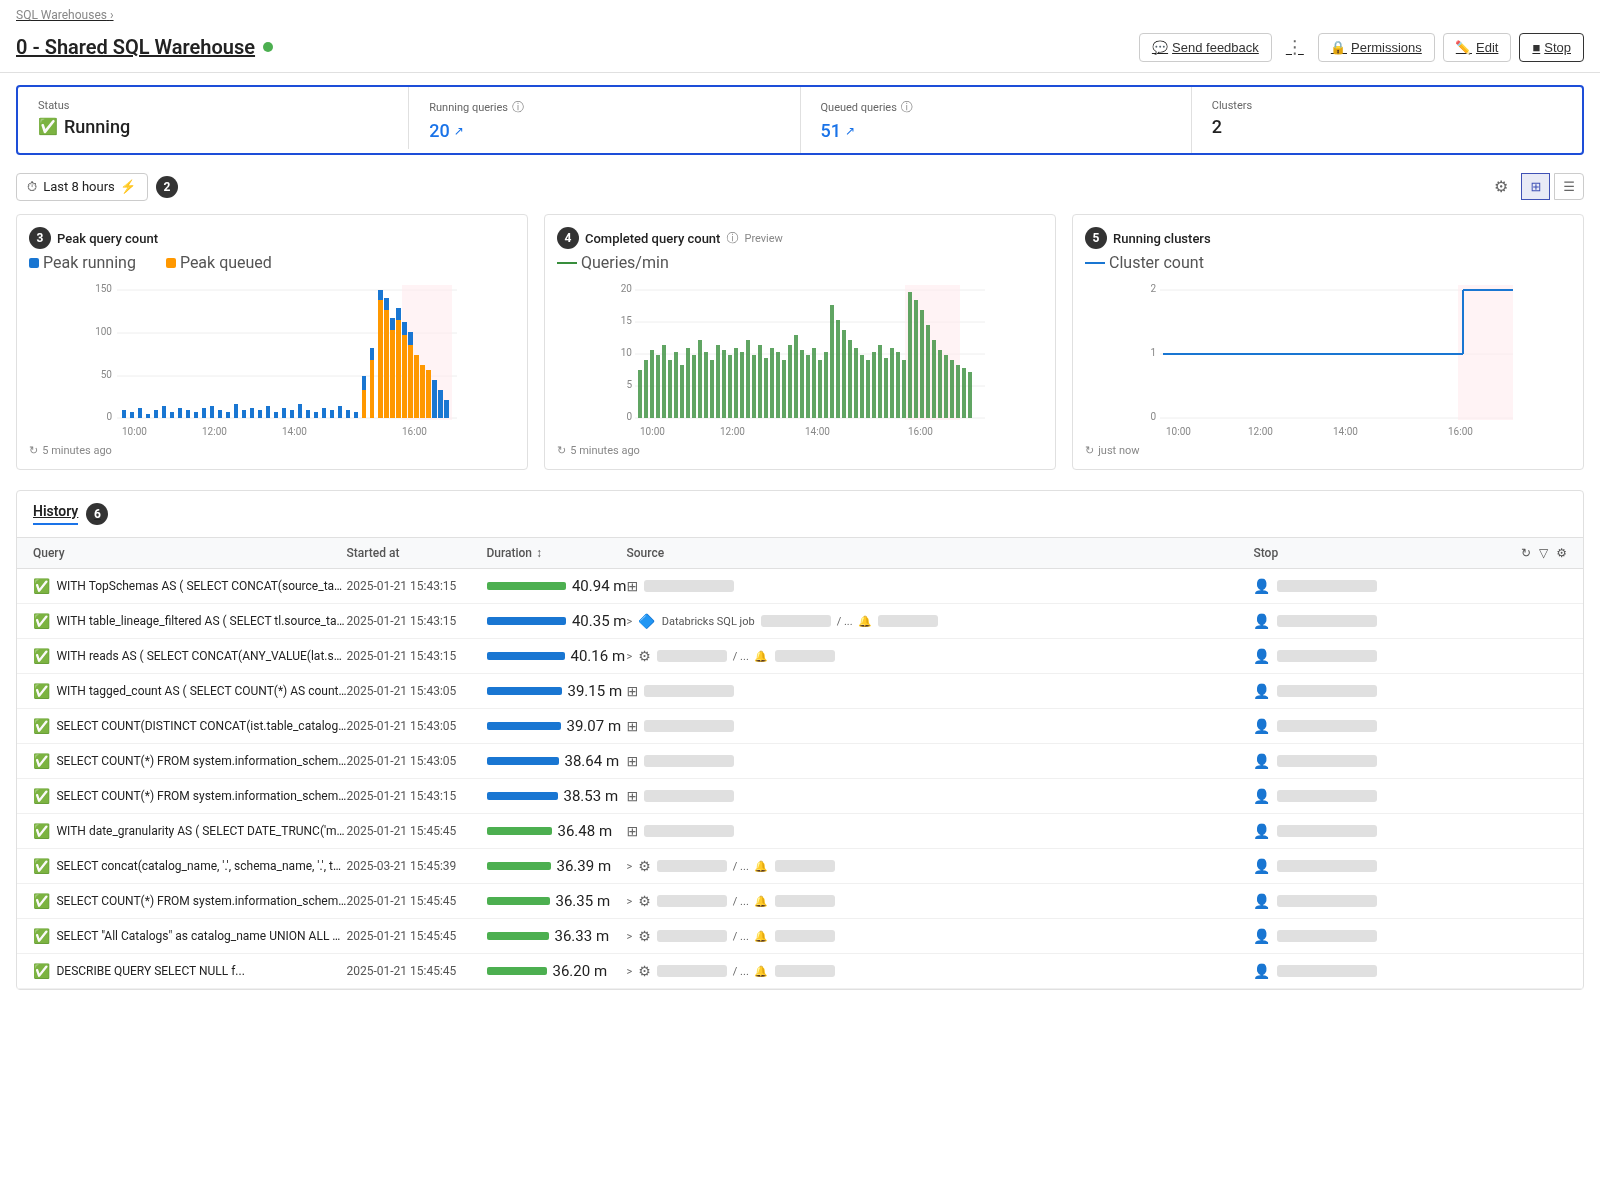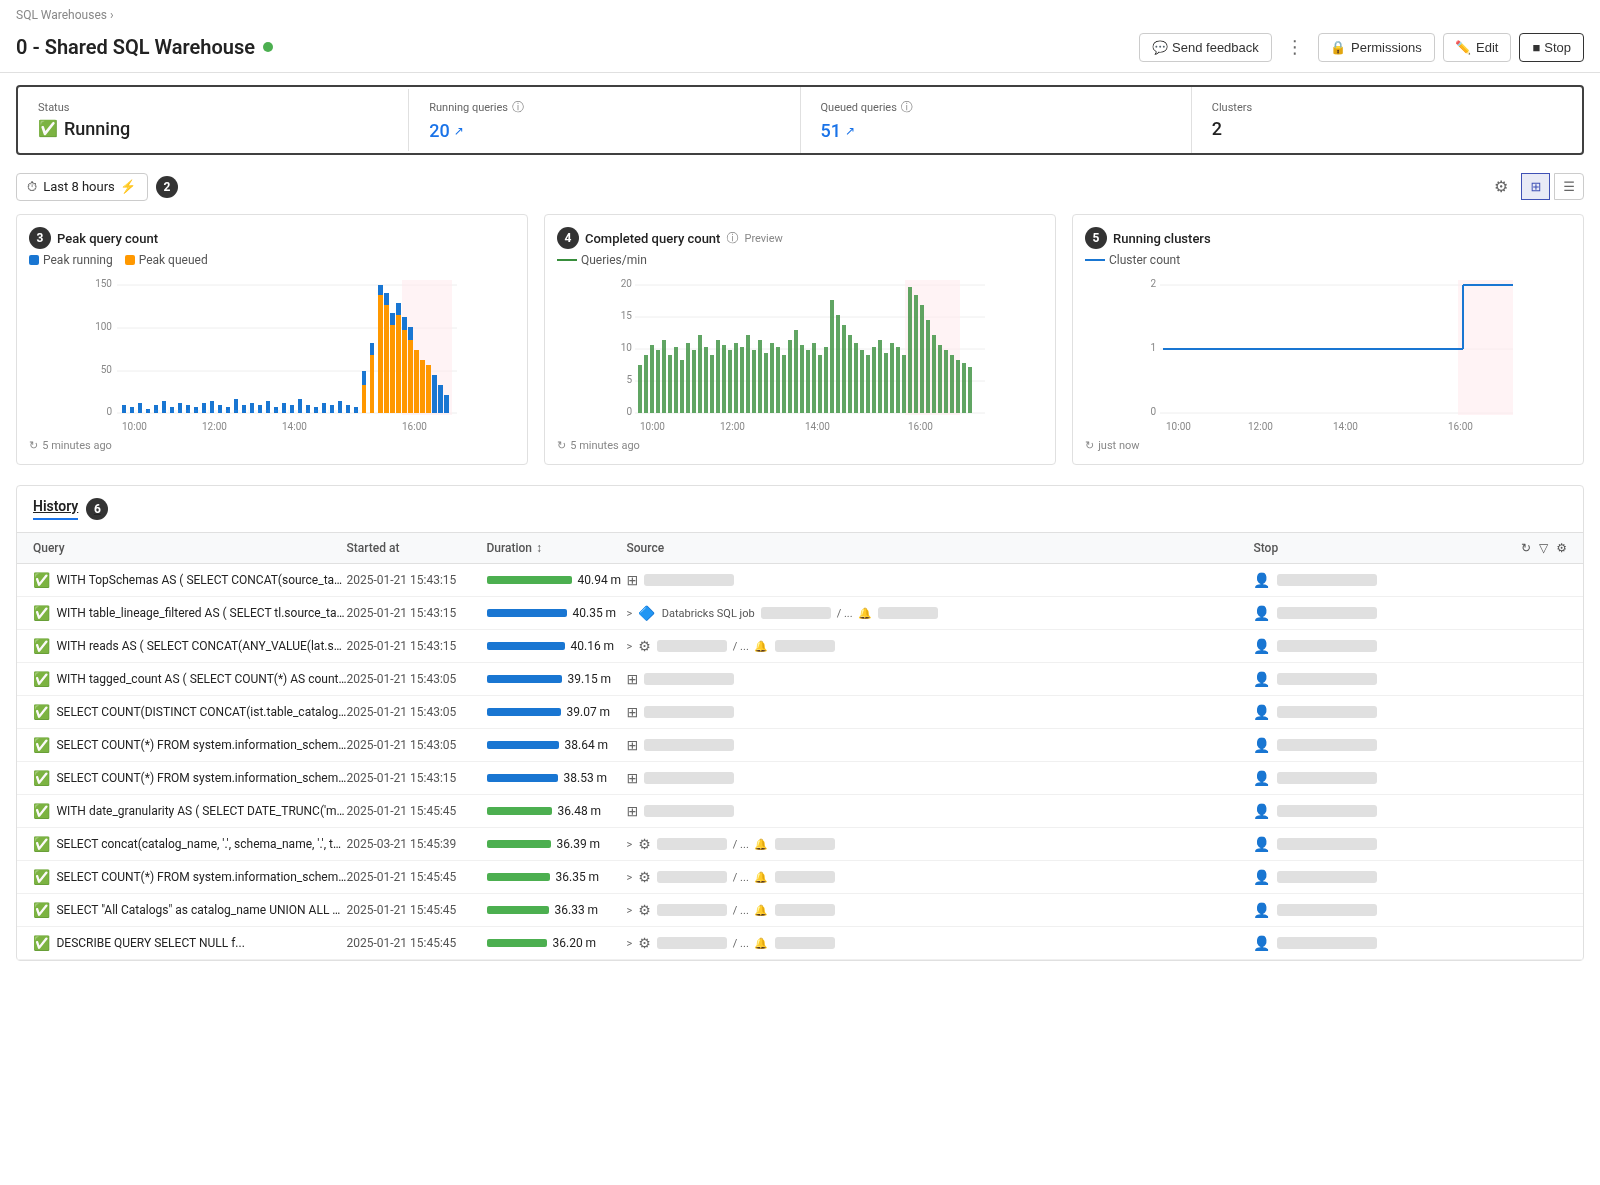--- a/index.html
+++ b/index.html
@@ -1,36 +1,36 @@
 <!DOCTYPE html>
 <html><head>
   <meta charset="utf-8">
   <style>
     * { box-sizing: border-box; margin: 0; padding: 0; }
     body { font-family: -apple-system, BlinkMacSystemFont, 'Segoe UI', Roboto, sans-serif; font-size: 13px; color: #222; background: #fff; }
     
-    .top-bar { padding: 8px 16px 0; border-bottom: 1px solid #e0e0e0; }
+    .top-bar { padding: 8px 16px 0; border-bottom: 1px solid #e0e0e0; text-decoration: underline; }
     .breadcrumb { font-size: 12px; color: #1a73e8; margin-bottom: 4px; cursor: pointer; }
     .breadcrumb span { color: #888; }
     .page-header { display: flex; align-items: center; justify-content: space-between; padding: 4px 0 8px; }
     .page-title { font-size: 20px; font-weight: 600; display: flex; align-items: center; gap: 8px; }
     .status-dot { width: 10px; height: 10px; border-radius: 50%; background: #4caf50; display: inline-block; }
     .header-actions { display: flex; align-items: center; gap: 8px; }
     .btn { display: flex; align-items: center; gap: 4px; padding: 6px 12px; border: 1px solid #ccc; border-radius: 4px; cursor: pointer; font-size: 13px; background: #fff; color: #333; }
     .btn-icon { background: none; border: none; cursor: pointer; padding: 6px; color: #666; font-size: 18px; }
     .btn-stop { background: #fff; border: 1px solid #333; }
     
     .tabs { display: flex; gap: 0; border-bottom: 1px solid #e0e0e0; padding: 0 16px; }
     .tab { padding: 10px 16px; cursor: pointer; font-size: 13px; color: #555; border-bottom: 2px solid transparent; margin-bottom: -1px; }
     .tab.active { color: #1a73e8; border-bottom: 2px solid #1a73e8; font-weight: 500; }
     .tab-badge { display: inline-flex; align-items: center; justify-content: center; width: 18px; height: 18px; background: #222; color: #fff; border-radius: 50%; font-size: 11px; font-weight: 600; margin-left: 4px; }
     
     .content { padding: 12px 16px; }
     
-    .status-bar { border: 2px solid #404040; border-radius: 4px; display: flex; align-items: center; margin-bottom: 16px; background: #fff; }
+    .status-bar { border: 2px solid #1d4ed8; border-radius: 4px; display: flex; align-items: flex-start; margin-bottom: 16px; background: #fff; }
     .status-section { flex: 1; padding: 12px 20px; border-right: 1px solid #e0e0e0; }
     .status-section:last-child { border-right: none; }
     .status-label { font-size: 11px; color: #666; margin-bottom: 4px; display: flex; align-items: center; gap: 4px; }
     .status-value { font-size: 18px; font-weight: 500; display: flex; align-items: center; gap: 6px; }
     .status-value.running { color: #222; }
     .running-icon { color: #4caf50; font-size: 16px; }
     .link-value { color: #1a73e8; cursor: pointer; font-size: 18px; font-weight: 500; display: flex; align-items: center; gap: 4px; }
     .ext-icon { font-size: 12px; }
     
     .chart-controls { display: flex; align-items: center; justify-content: space-between; margin-bottom: 12px; }
@@ -38,21 +38,21 @@
     .chart-view-controls { display: flex; align-items: center; gap: 4px; }
     .view-btn { padding: 5px 8px; border: 1px solid #ccc; background: #fff; cursor: pointer; font-size: 13px; color: #666; }
     .view-btn.active { background: #e8eaf6; border-color: #3f51b5; color: #3f51b5; }
     .view-btn:first-child { border-radius: 4px 0 0 4px; }
     .view-btn:last-child { border-radius: 0 4px 4px 0; }
     .gear-btn { padding: 5px 8px; border: 1px solid transparent; background: none; cursor: pointer; font-size: 16px; color: #666; }
     
     .charts-grid { display: grid; grid-template-columns: 1fr 1fr 1fr; gap: 16px; margin-bottom: 20px; }
     .chart-card { border: 1px solid #e0e0e0; border-radius: 4px; padding: 12px; }
     .chart-title { font-size: 13px; font-weight: 500; margin-bottom: 4px; display: flex; align-items: center; gap: 6px; }
-    .chart-legend { display: flex; gap: 12px; margin-bottom: 8px; font-size: 12px; color: #555; }
+    .chart-legend { display: flex; gap: 30px; margin-bottom: 8px; font-size: 16px; color: #555; }
     .legend-item { display: flex; align-items: center; gap: 4px; }
     .legend-dot { width: 10px; height: 10px; border-radius: 2px; }
     .legend-line { width: 20px; height: 2px; }
     .chart-area { position: relative; height: 160px; }
     .chart-refresh { font-size: 11px; color: #888; margin-top: 4px; display: flex; align-items: center; gap: 4px; }
     
     
     .chart-svg { width: 100%; height: 160px; }
     
     .history-section { border: 1px solid #e0e0e0; border-radius: 4px; }
@@ -62,21 +62,21 @@
     .table-header { display: grid; grid-template-columns: 1fr 140px 140px 2fr 1fr; padding: 8px 16px; background: #f8f9fa; border-bottom: 1px solid #e0e0e0; font-size: 12px; font-weight: 500; color: #555; align-items: center; }
     .table-header-actions { display: flex; align-items: center; justify-content: flex-end; gap: 8px; }
     .th { display: flex; align-items: center; gap: 4px; }
     
     .table-row { display: grid; grid-template-columns: 1fr 140px 140px 2fr 1fr; padding: 8px 16px; border-bottom: 1px solid #f0f0f0; align-items: center; font-size: 12px; }
     
     .query-text { white-space: nowrap; overflow: hidden; text-overflow: ellipsis; color: #222; display: flex; align-items: center; gap: 6px; }
     .success-icon { color: #4caf50; font-size: 14px; flex-shrink: 0; }
     .duration-bar-container { display: flex; align-items: center; gap: 6px; }
     .duration-bar { height: 8px; border-radius: 2px; min-width: 20px; }
-    .duration-text { white-space: nowrap; font-size: 12px; }
+    .duration-text { white-space: nowrap; font-size: 15px; }
     .source-cell { display: flex; align-items: center; gap: 6px; color: #555; }
     .source-icon { font-size: 14px; color: #666; }
     .user-cell { display: flex; align-items: center; gap: 6px; color: #888; }
     .user-icon { font-size: 14px; }
     .blurred { background: #e0e0e0; height: 12px; border-radius: 3px; min-width: 80px; display: inline-block; }
     
     .load-more { text-align: center; padding: 12px; border-top: 1px solid #e0e0e0; cursor: pointer; color: #1a73e8; font-size: 13px; }
     
     .number-badge { display: inline-flex; align-items: center; justify-content: center; width: 22px; height: 22px; background: #333; color: #fff; border-radius: 50%; font-size: 12px; font-weight: 700; flex-shrink: 0; }
 

